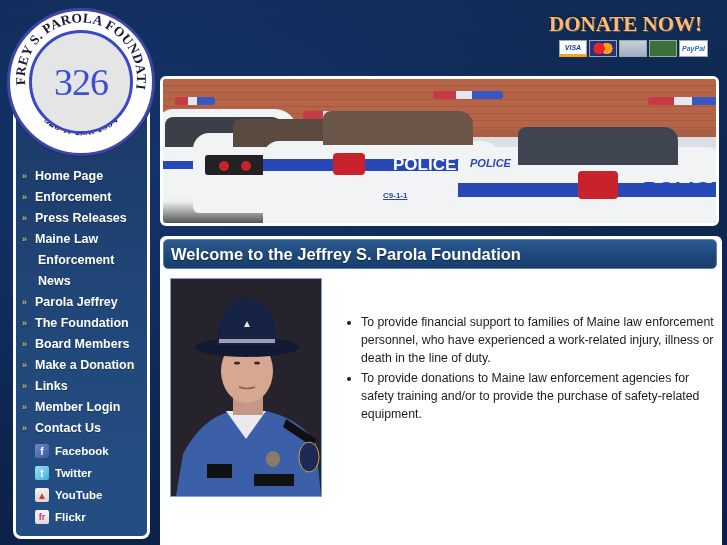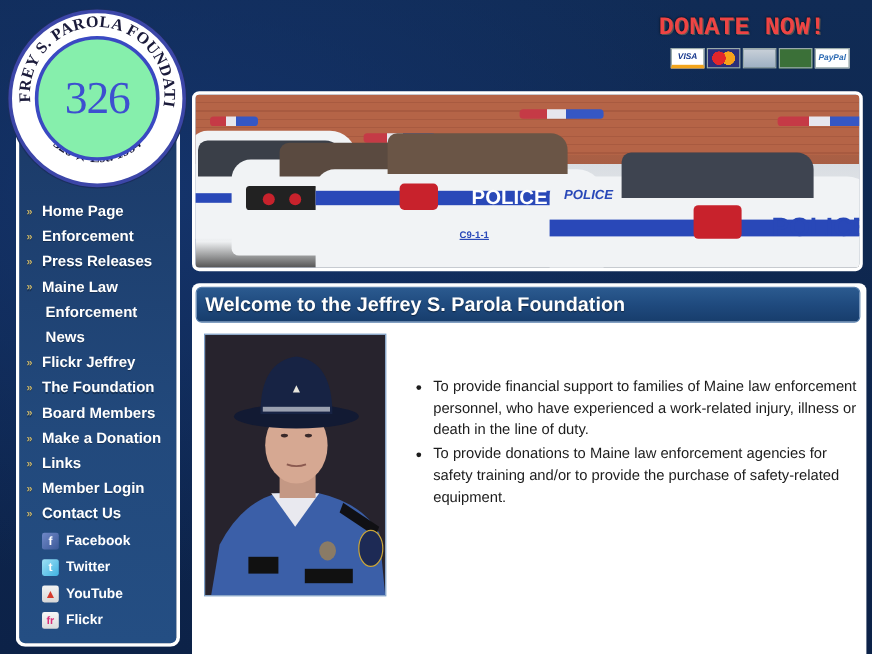--- a/index.html
+++ b/index.html
@@ -20,21 +20,21 @@
   }
   .logo {
     position: absolute; left: 7px; top: 8px; width: 148px; height: 148px;
     border-radius: 50%; background: #ffffff;
     border: 3px solid #3c46a8;
     box-shadow: 0 0 0 1px #1a2f5e;
     z-index: 2;
   }
   .logo-inner {
     position: absolute; left: 19px; top: 19px; width: 104px; height: 104px;
-    border-radius: 50%; background: #86efac; border: 3px solid #3a49c2;
+    border-radius: 50%; background: #e5e5e5; border: 3px solid #3a49c2;
     display: flex; align-items: center; justify-content: center;
   }
   .logo-num {
     font-family: "Liberation Serif", serif; font-size: 38px; color: #3d4fd0;
     letter-spacing: -1px;
   }
   .logo svg { position: absolute; left: 0; top: 0; }
   .nav { position: absolute; left: 22px; top: 166px; width: 130px; }
   .nav-item {
     display: flex; align-items: flex-start; height: 21px;
@@ -54,22 +54,22 @@
     font-size: 10px; font-weight: bold; font-family: "Liberation Sans", sans-serif;
   }
   .ic-fb { background: linear-gradient(135deg,#7088c8,#3b5998); color: #fff; }
   .ic-tw { background: linear-gradient(135deg,#9ee0f5,#3fb2e2); color: #fff; }
   .ic-yt { background: linear-gradient(180deg,#f2f2f2,#d8d8d8); color: #d53a2c; }
   .ic-fl { background: linear-gradient(180deg,#f7f7f7,#dcdcdc); color: #d9307a; font-size: 9px;}
 
   
   .donate {
     position: absolute; left: 549px; top: 12px; width: 170px;
-    font-family: Liberation Mono, monospace; font-weight: bold; font-size: 21px;
-    color: #ef4444; text-shadow: 1px 1px 0 #555, 0 0 2px #000; letter-spacing: 0px;
+    font-family: Liberation Serif, serif; font-weight: bold; font-size: 21px;
+    color: #fdba74; text-shadow: 1px 1px 0 #555, 0 0 2px #000; letter-spacing: 0px;
     cursor: pointer;
   }
   .cards { position: absolute; left: 559px; top: 40px; display: flex; gap: 2px; }
   .card {
     width: 28px; height: 17px; border: 1px solid #9aa; font-size: 7px;
     display: flex; align-items: center; justify-content: center; font-weight: bold;
     font-style: italic; cursor: pointer;
   }
   .c-visa { background: #fff; color: #1a3a8e; border-bottom: 3px solid #f3a51c; }
   .c-mc { background: radial-gradient(circle at 35% 50%, #e3262b 30%, transparent 31%), radial-gradient(circle at 65% 50%, #f7a11b 30%, #2b2e7a 31%); color: #fff; font-size: 5px; }
@@ -175,21 +175,21 @@
       <span>Maine Law</span>
     </div>
   <div class="nav-item cont">
       <span>Enforcement</span>
     </div>
   <div class="nav-item cont">
       <span>News</span>
     </div>
   <div class="nav-item">
       <span class="bullet">»</span>
-      <span>Flickr Jeffrey</span>
+      <span>Parola Jeffrey</span>
     </div>
   <div class="nav-item">
       <span class="bullet">»</span>
       <span>The Foundation</span>
     </div>
   <div class="nav-item">
       <span class="bullet">»</span>
       <span>Board Members</span>
     </div>
   <div class="nav-item">

